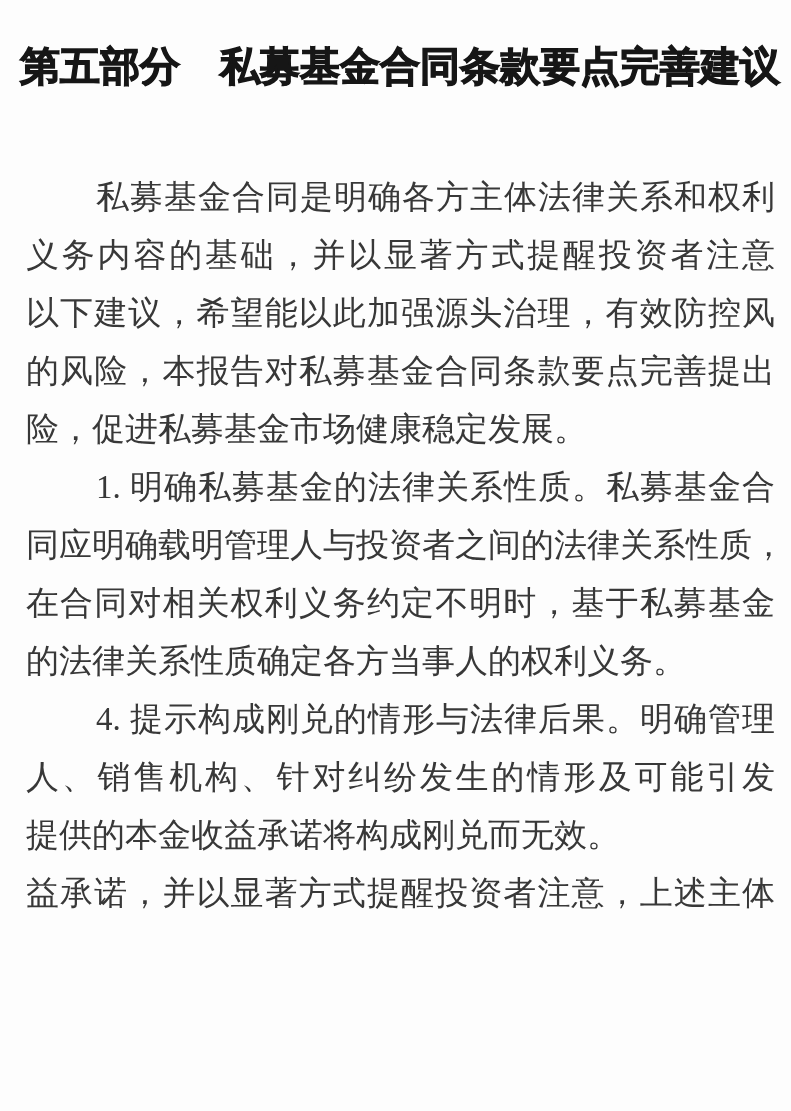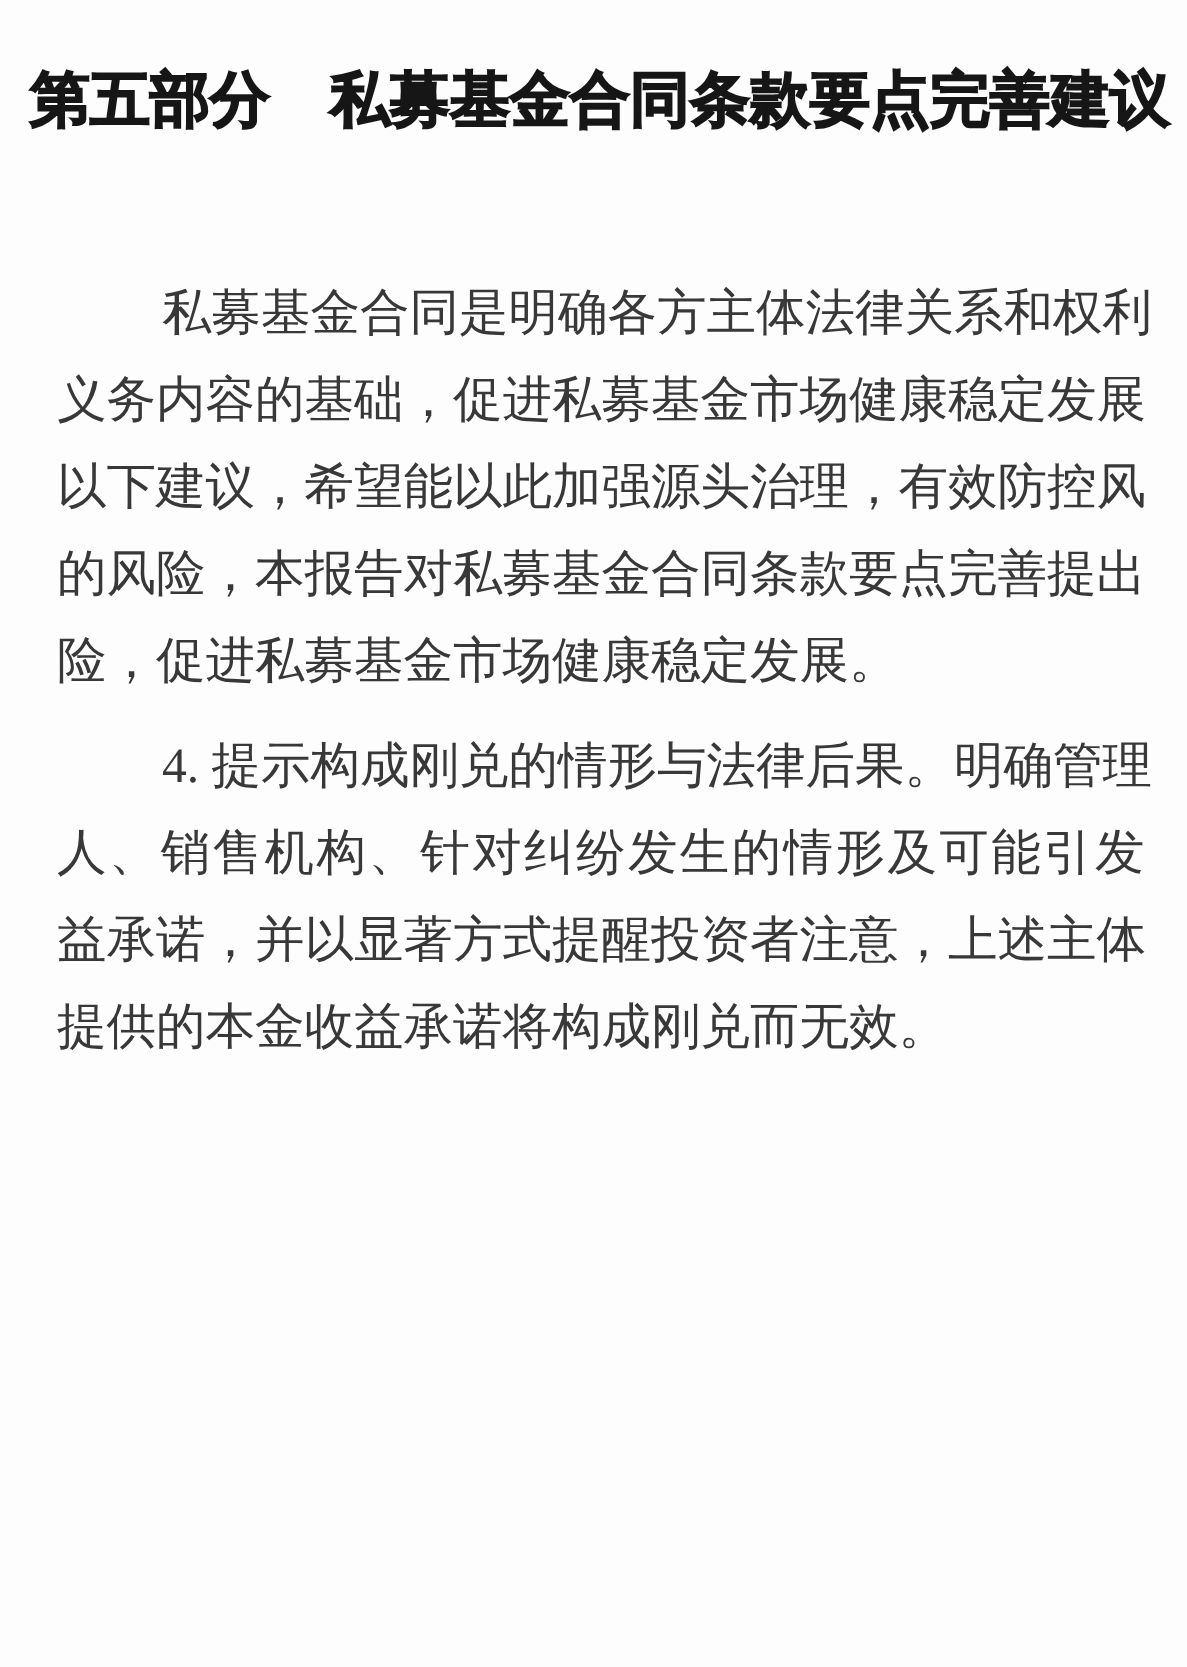--- a/index.html
+++ b/index.html
@@ -33,21 +33,21 @@
     text-align-last:justify;
     white-space:pre;
   }
   .doc-body{
     position:absolute;
     left:26px;top:168px;
     width:749px;
     font-size:33px;
     color:var(--body-color);
   }
-  .paragraph{margin:12px;padding:0;}
+  .paragraph{margin:0;padding:0;}
   .line{
     height:58px;
     line-height:58px;
     text-align:justify;
     text-align-last:justify;
     white-space:pre;
   }
   .line.no-just{
     text-align:center;
     text-align-last:left;
@@ -57,27 +57,33 @@
   }
 </style>
 </head>
 <body style="background: rgb(253, 253, 253);">
 
 <div class="page">
   <h1 class="doc-title">第五部分　私募基金合同条款要点完善建议</h1>
   <div class="doc-body">
       <div class="paragraph">
         <div class="line indent">私募基金合同是明确各方主体法律关系和权利</div>
-        <div class="line">义务内容的基础，促进私募基金市场健康稳定发展</div>
+        <div class="line">义务内容的基础，并以显著方式提醒投资者注意</div>
         <div class="line">以下建议，希望能以此加强源头治理，有效防控风</div>
         <div class="line">的风险，本报告对私募基金合同条款要点完善提出</div>
         <div class="line no-just">险，促进私募基金市场健康稳定发展。</div>
       </div>
       <div class="paragraph">
+        <div class="line indent">1. 明确私募基金的法律关系性质。私募基金合</div>
+        <div class="line">同应明确载明管理人与投资者之间的法律关系性质，</div>
+        <div class="line">在合同对相关权利义务约定不明时，基于私募基金</div>
+        <div class="line no-just">的法律关系性质确定各方当事人的权利义务。</div>
+      </div>
+      <div class="paragraph">
         <div class="line indent">4. 提示构成刚兑的情形与法律后果。明确管理</div>
         <div class="line">人、销售机构、针对纠纷发生的情形及可能引发</div>
+        <div class="line no-just">提供的本金收益承诺将构成刚兑而无效。</div>
         <div class="line">益承诺，并以显著方式提醒投资者注意，上述主体</div>
-        <div class="line no-just">提供的本金收益承诺将构成刚兑而无效。</div>
       </div>
       <div class="paragraph">
       </div>
     </div>
 </div>
 
 </body></html>

